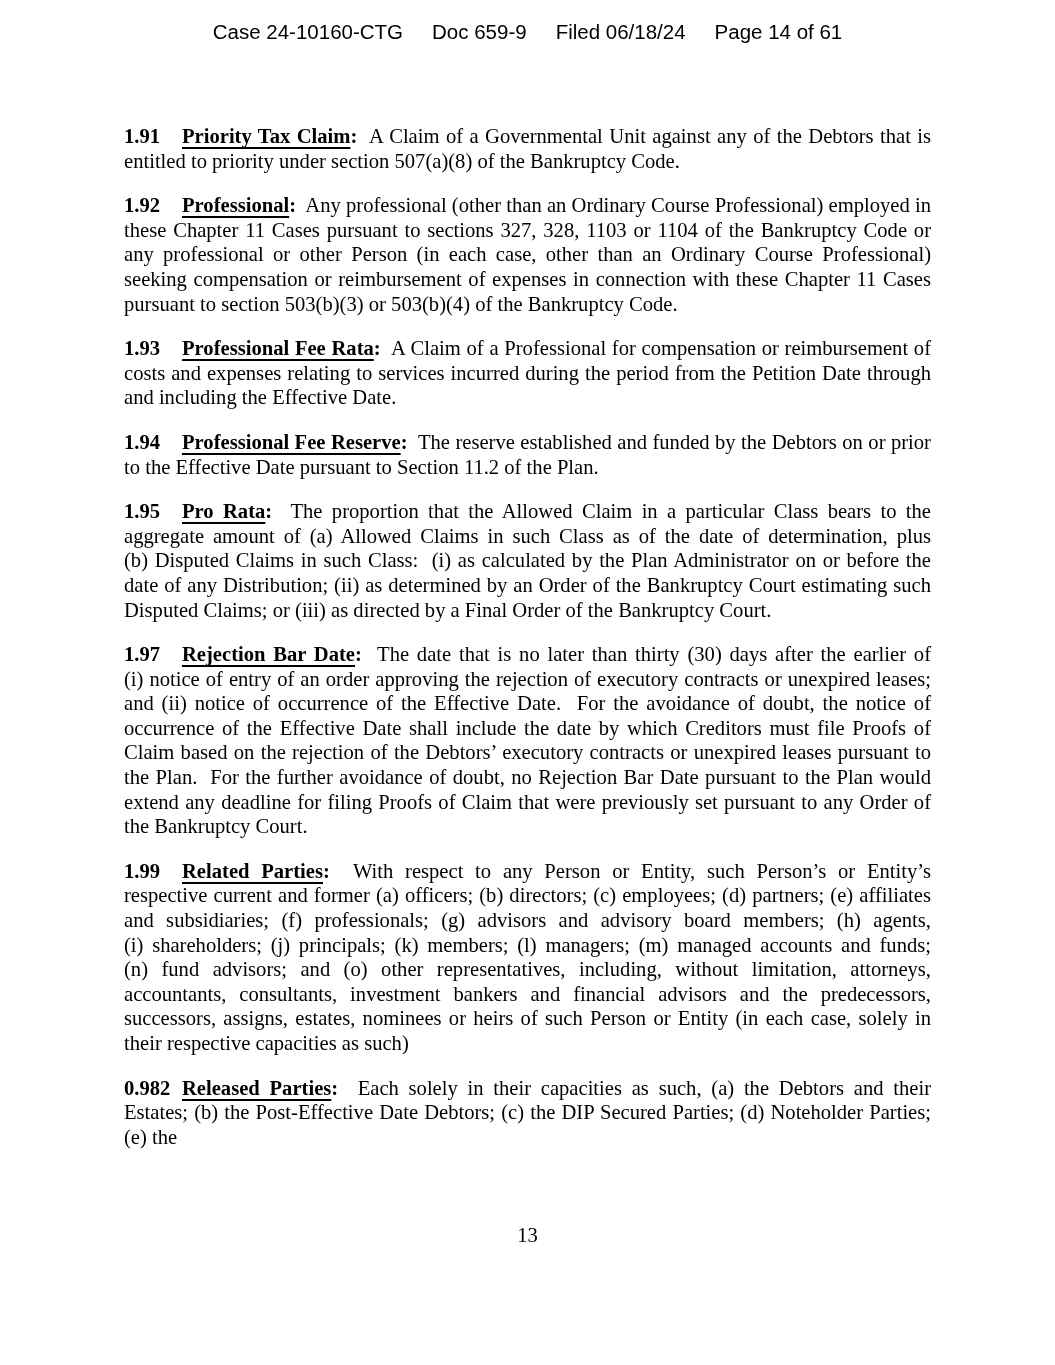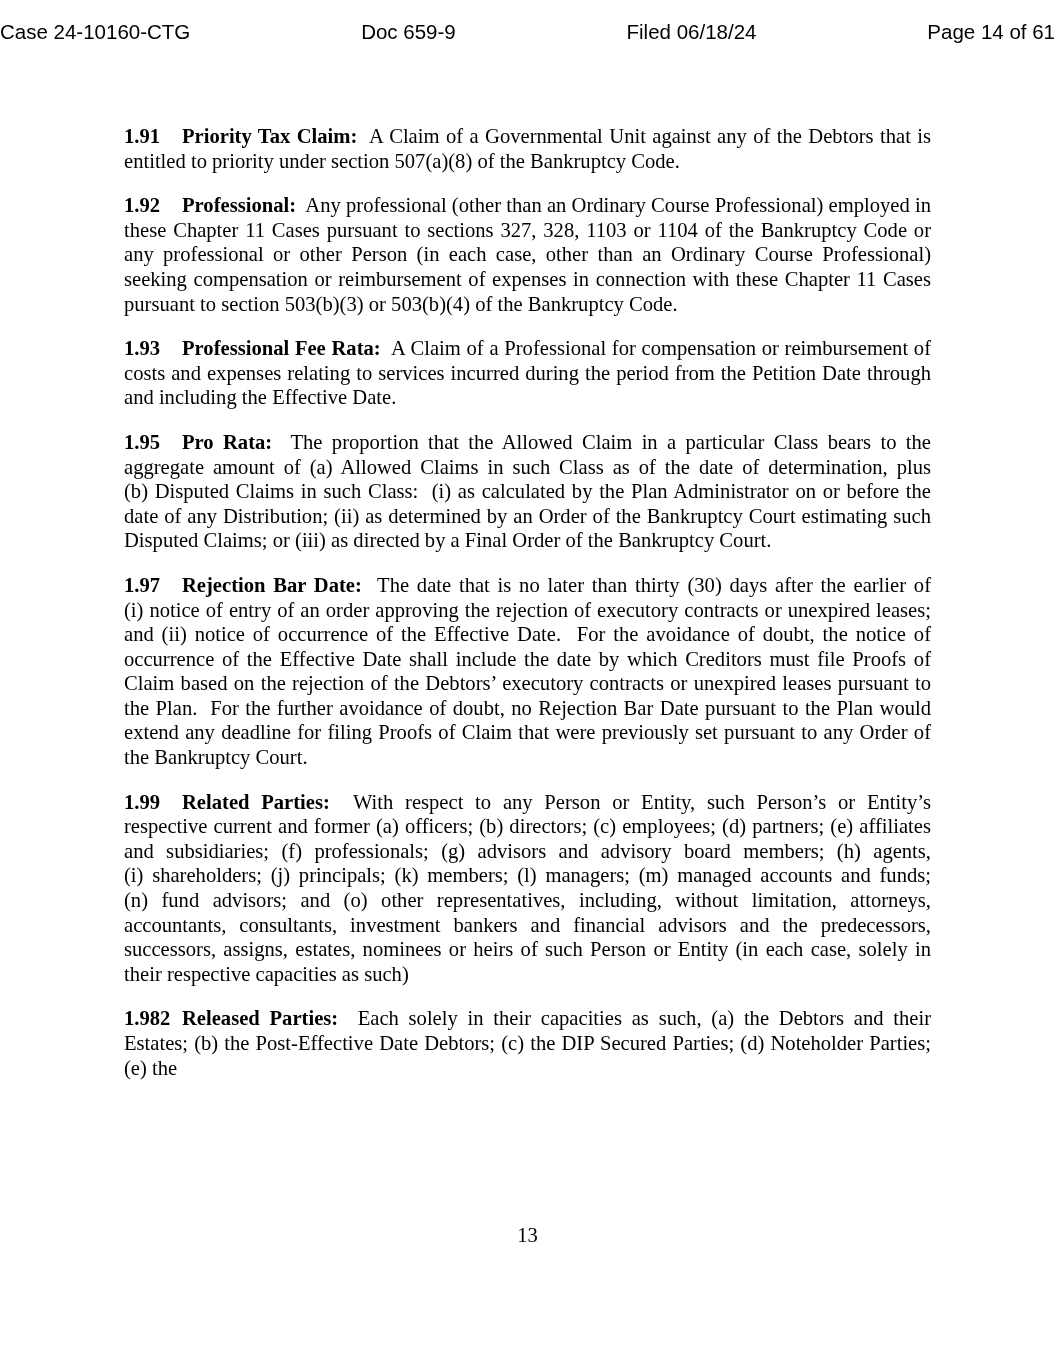--- a/index.html
+++ b/index.html
@@ -16,21 +16,21 @@
     background: #ffffff;
     color: #000000;
     overflow: hidden;
   }
   .doc-header {
     position: absolute;
     top: 20px;
     left: 0;
     width: 100%;
     display: flex;
-    justify-content: space-between;
+    justify-content: center;
     gap: 29px;
     font-family: "Liberation Sans", sans-serif;
     font-size: 20.5px;
     white-space: nowrap;
   }
   .doc-body {
     position: absolute;
     top: 124px;
     left: 124px;
     width: 807px;
@@ -41,20 +41,21 @@
     hyphens: none;
   }
   .para { margin: 0 0 20px 0; }
   .num {
     font-weight: 700;
     display: inline-block;
     width: 58px;
   }
   .term {
     font-weight: 700;
+    text-decoration: underline;
     text-decoration-thickness: 1.6px;
     text-underline-offset: 3.5px;
     margin-top: 44px;
   }
   .colon { font-weight: 700; }
   .doc-footer {
     position: absolute;
     top: 1224px;
     left: 0;
     width: 100%;
@@ -75,29 +76,30 @@
     <span>Page 14 of 61</span>
   </div>
 
   <div class="doc-body">
     <p class="para"><span class="num">1.91</span><span class="term">Priority Tax Claim</span><span class="colon">:</span><span>&nbsp; A Claim of a Governmental Unit against any of the Debtors that is entitled to priority under section 507(a)(8) of the Bankruptcy Code.</span></p>
 
     <p class="para"><span class="num">1.92</span><span class="term">Professional</span><span class="colon">:</span><span>&nbsp; Any professional (other than an Ordinary Course Professional) employed in these Chapter 11 Cases pursuant to sections 327, 328, 1103 or 1104 of the Bankruptcy Code or any professional or other Person (in each case, other than an Ordinary Course Professional) seeking compensation or reimbursement of expenses in connection with these Chapter 11 Cases pursuant to section 503(b)(3) or 503(b)(4) of the Bankruptcy Code.</span></p>
 
     <p class="para"><span class="num">1.93</span><span class="term">Professional Fee Rata</span><span class="colon">:</span><span>&nbsp; A Claim of a Professional for compensation or reimbursement of costs and expenses relating to services incurred during the period from the Petition Date through and including the Effective Date.</span></p>
 
+    <p class="para"><span class="num">1.94</span><span class="term">Professional Fee Reserve</span><span class="colon">:</span><span>&nbsp; The reserve established and funded by the Debtors on or prior to the Effective Date pursuant to Section 11.2 of the Plan.</span></p>
 
     <p class="para"><span class="num">1.95</span><span class="term">Pro Rata</span><span class="colon">:</span><span>&nbsp; The proportion that the Allowed Claim in a particular Class bears to the aggregate amount of (a) Allowed Claims in such Class as of the date of determination, plus (b)&nbsp;Disputed Claims in such Class:&nbsp; (i) as calculated by the Plan Administrator on or before the date of any Distribution; (ii) as determined by an Order of the Bankruptcy Court estimating such Disputed Claims; or (iii) as directed by a Final Order of the Bankruptcy Court.</span></p>
 
 
     <p class="para"><span class="num">1.97</span><span class="term">Rejection Bar Date</span><span class="colon">:</span><span>&nbsp; The date that is no later than thirty (30) days after the earlier of (i)&nbsp;notice of entry of an order approving the rejection of executory contracts or unexpired leases; and (ii) notice of occurrence of the Effective Date.&nbsp; For the avoidance of doubt, the notice of occurrence of the Effective Date shall include the date by which Creditors must file Proofs of Claim based on the rejection of the Debtors’ executory contracts or unexpired leases pursuant to the Plan.&nbsp; For the further avoidance of doubt, no Rejection Bar Date pursuant to the Plan would extend any deadline for filing Proofs of Claim that were previously set pursuant to any Order of the Bankruptcy Court.</span></p>
 
 
     <p class="para"><span class="num">1.99</span><span class="term">Related Parties</span><span class="colon">:</span><span>&nbsp; With respect to any Person or Entity, such Person’s or Entity’s respective current and former (a) officers; (b) directors; (c) employees; (d) partners; (e)&nbsp;affiliates and subsidiaries; (f) professionals; (g) advisors and advisory board members; (h)&nbsp;agents, (i)&nbsp;shareholders; (j) principals; (k) members; (l) managers; (m) managed accounts and funds; (n)&nbsp;fund advisors; and (o) other representatives, including, without limitation, attorneys, accountants, consultants, investment bankers and financial advisors and the predecessors, successors, assigns, estates, nominees or heirs of such Person or Entity (in each case, solely in their respective capacities as such)</span></p>
 
-    <p class="para"><span class="num">1.982</span><span class="term">Released Parties</span><span class="colon">:</span><span>&nbsp; Each solely in their capacities as such, (a) the Debtors and their Estates; (b) the Post-Effective Date Debtors; (c) the DIP Secured Parties; (d) Noteholder Parties; (e) the</span></p>
+    <p class="para"><span class="num">0.982</span><span class="term">Released Parties</span><span class="colon">:</span><span>&nbsp; Each solely in their capacities as such, (a) the Debtors and their Estates; (b) the Post-Effective Date Debtors; (c) the DIP Secured Parties; (d) Noteholder Parties; (e) the</span></p>
   </div>
 
   <div class="doc-footer">
     <span>13</span>
   </div>
 
 </div>
 
 </body></html>

